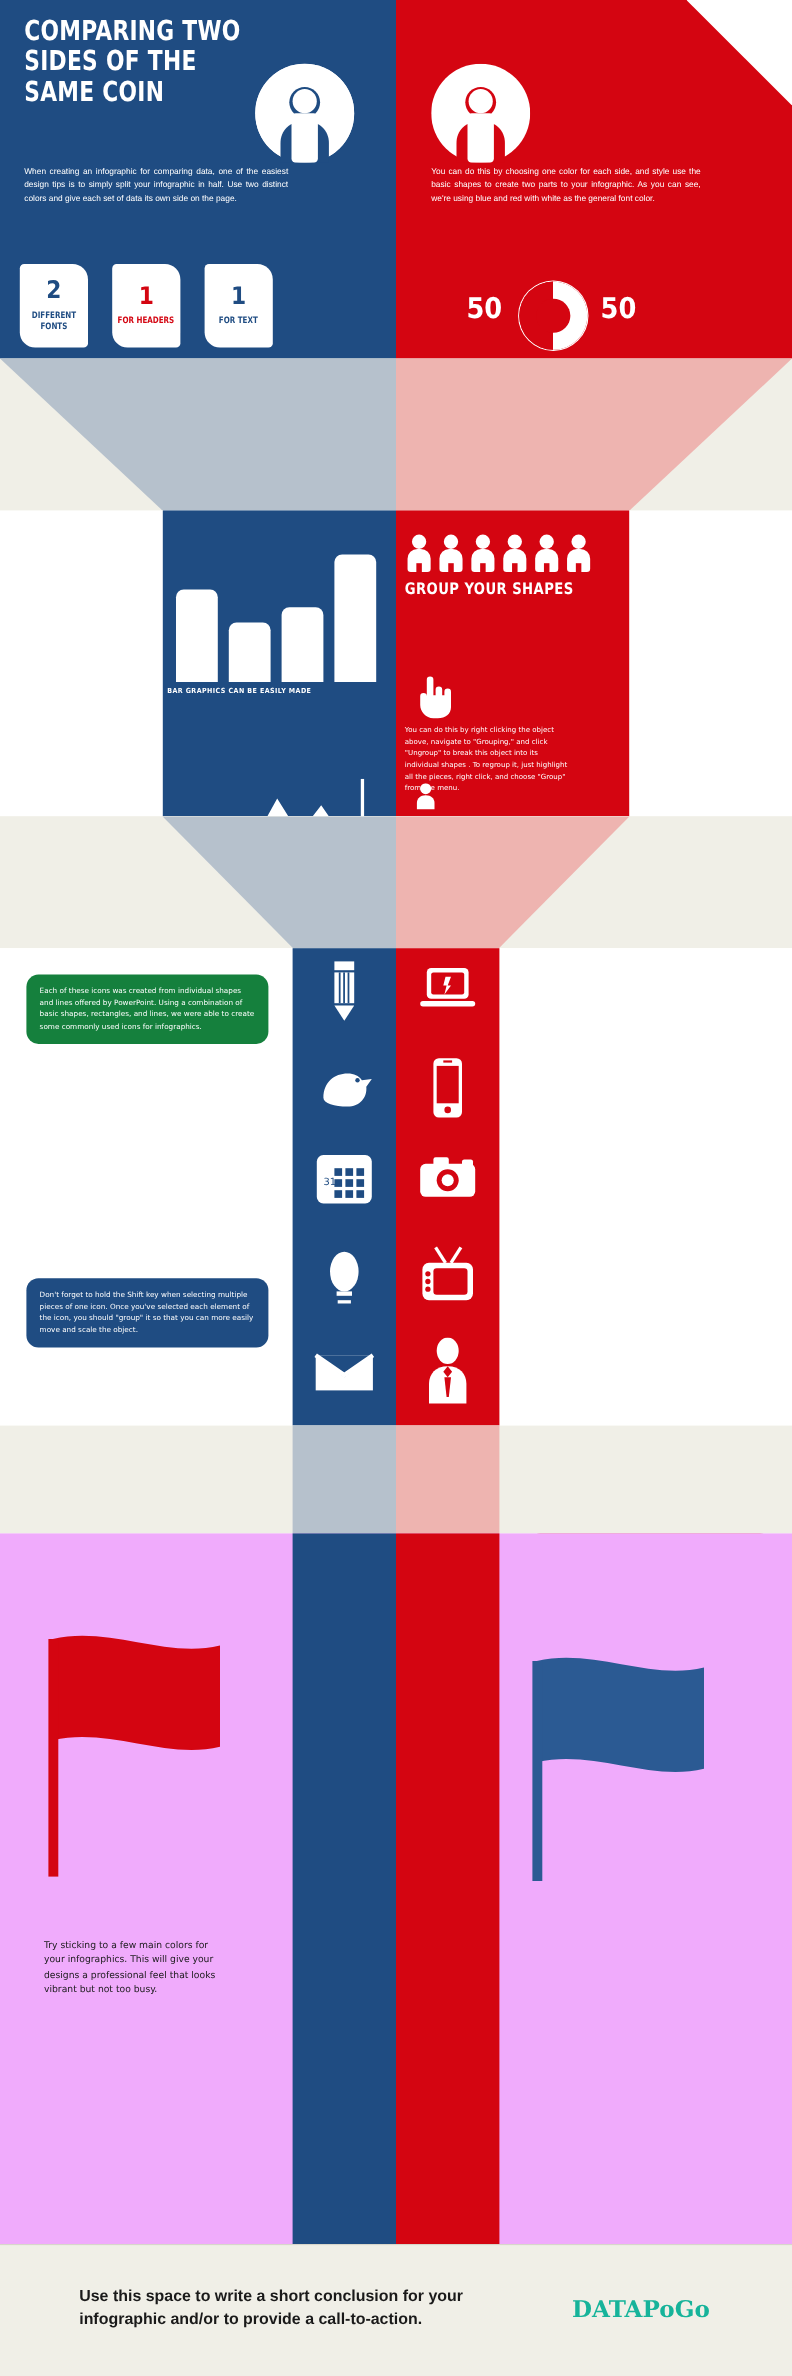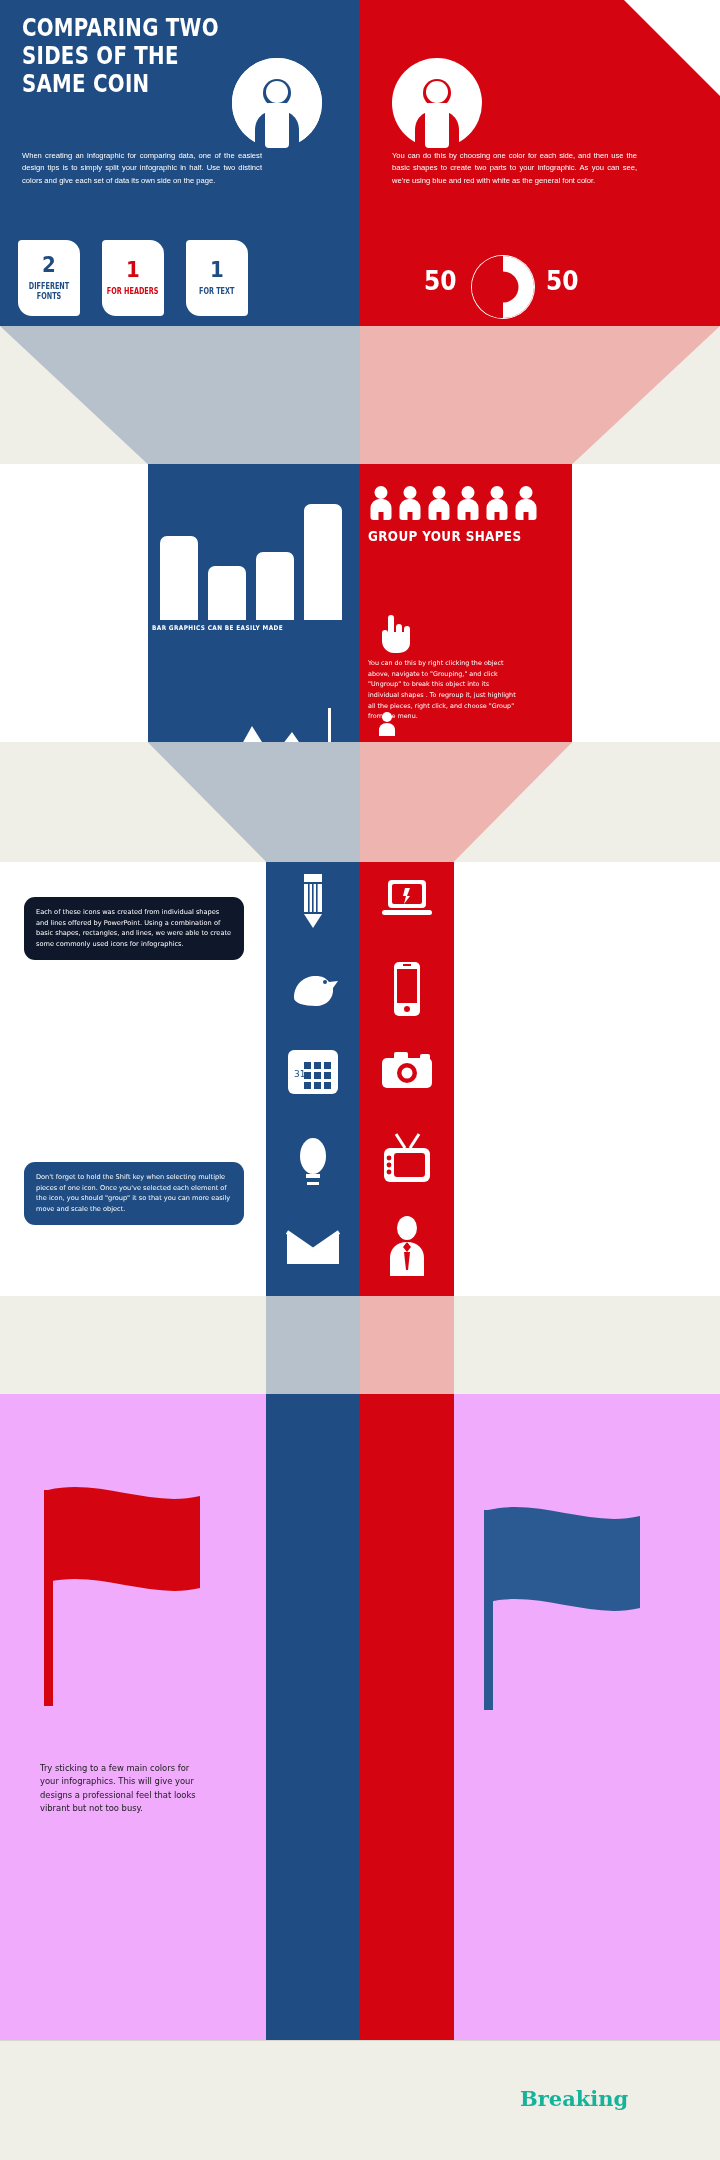--- a/index.html
+++ b/index.html
@@ -108,21 +108,21 @@
   #band2 .fr { position:absolute; left:360px; top:0; width:360px; height:120px; background:#eeb4b0;
                clip-path:polygon(0 0, 59% 0, 26% 100%, 0 100%); }
 
   
   #sec3 { position:absolute; left:0; top:862px; width:720px; height:434px; background:#fff; }
   #sec3 .col-b { position:absolute; left:266px; top:0; width:94px; height:434px; background:#1f4c82; }
   #sec3 .col-r { position:absolute; left:360px; top:0; width:94px; height:434px; background:#d40511; }
 
   .callout { position:absolute; border-radius:11px; padding:10px 12px;
              font-size:6.6px; line-height:1.62; color:#fff; }
-  #co1 { left:24px;  top:24px;  width:220px; background:#0f172a;margin-top:11px; }
+  #co1 { left:24px;  top:24px;  width:220px; background:#15803d; }
   #co2 { left:24px;  top:300px; width:220px; background:#1f4c82; }
   #co3 { left:480px; top:268px; width:222px; background:#d40511; }
   #co4 { left:480px; top:532px; width:222px; background:#d40511; }
 
   .ic { position:absolute; width:62px; height:62px; }
   .ic-b { left:282px; } .ic-r { left:376px; }
 
   
   #band3 { position:absolute; left:0; top:1296px; width:720px; height:98px; background:#f0efe7; }
   #band3 .fl { position:absolute; left:266px; top:0; width:94px; height:98px; background:#b6c1cc; }
@@ -172,21 +172,21 @@
       <svg width="90" height="90" viewBox="0 0 90 90">
         <circle cx="45" cy="45" r="45" fill="#ffffff"></circle>
         <circle cx="45" cy="35" r="14" fill="#d40511"></circle>
         <path d="M45 52 c-14 0 -22 9 -22 20 v18 h44 v-18 c0 -11 -8 -20 -22 -20 z" fill="#d40511"></path>
         <rect x="33" y="45" width="24" height="45" rx="4" fill="#ffffff"></rect>
         <circle cx="45" cy="34" r="11" fill="#ffffff"></circle>
       </svg>
     </div>
 
     <div id="hero-p-blue" class="body-txt">When creating an infographic for comparing data, one of the easiest design tips is to simply split your infographic in half. Use two distinct colors and give each set of data its own side on the page.</div>
-    <div id="hero-p-red" class="body-txt">You can do this by choosing one color for each side, and then use the basic shapes to create two parts to your infographic. As you can see, we're using blue and red with white as the general font color.</div>
+    <div id="hero-p-red" class="body-txt">You can do this by choosing one color for each side, and style use the basic shapes to create two parts to your infographic. As you can see, we're using blue and red with white as the general font color.</div>
 
     <div class="stat" id="stat0">
       <div class="num" style="color:#1f4c82">2</div>
       <div class="lbl" style="color:#1f4c82">DIFFERENT FONTS</div>
     </div>
     <div class="stat" id="stat1">
       <div class="num" style="color:#d40511">1</div>
       <div class="lbl" style="color:#d40511">FOR HEADERS</div>
     </div>
     <div class="stat" id="stat2">
@@ -391,16 +391,17 @@
     <svg id="flag-blue" viewBox="0 0 220 230">
       <path d="M18 6 C70 -6 120 24 170 12 L170 104 C120 116 70 86 18 98 Z" fill="#2b5a93"></path>
       <rect x="14" y="6" width="9" height="200" fill="#2b5a93"></rect>
     </svg>
 
     <div id="sec4-p-l">Try sticking to a few main colors for your infographics. This will give your designs a professional feel that looks vibrant but not too busy.</div>
   </div>
 
   <div id="footer">
     <div class="line"></div>
-    <div id="brand">Breaking</div>
+    <div id="cta">Use this space to write a short conclusion for your infographic and/or to provide a call-to-action.</div>
+    <div id="brand">DATAPoGo</div>
   </div>
 
 </div>
 
 </body></html>

